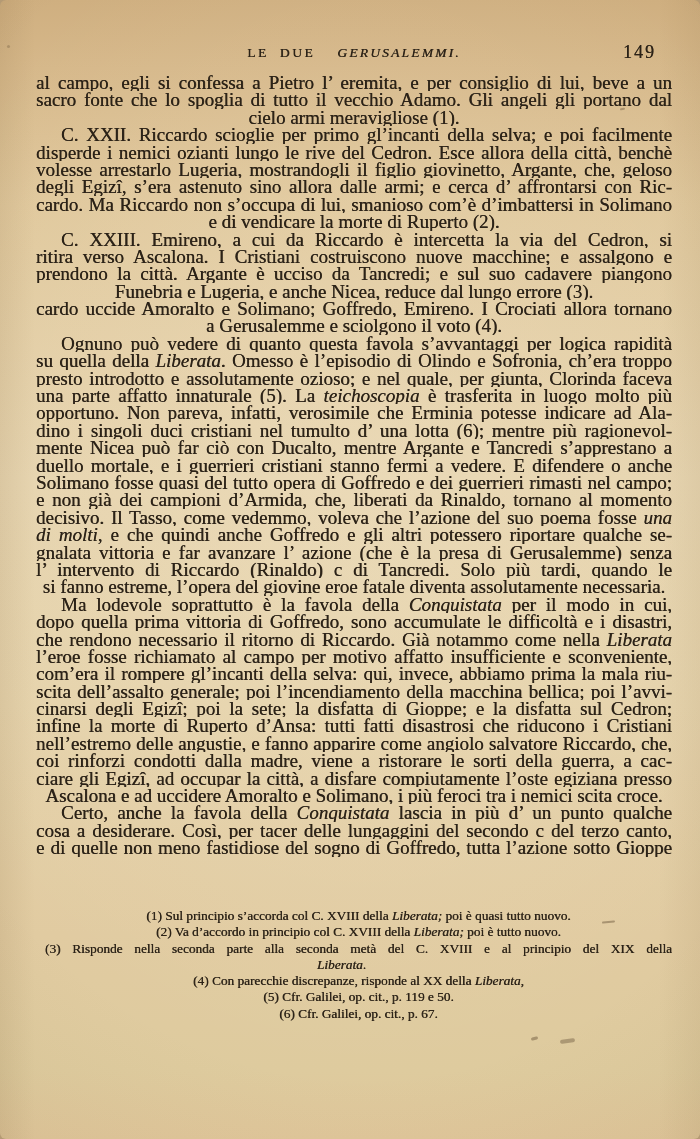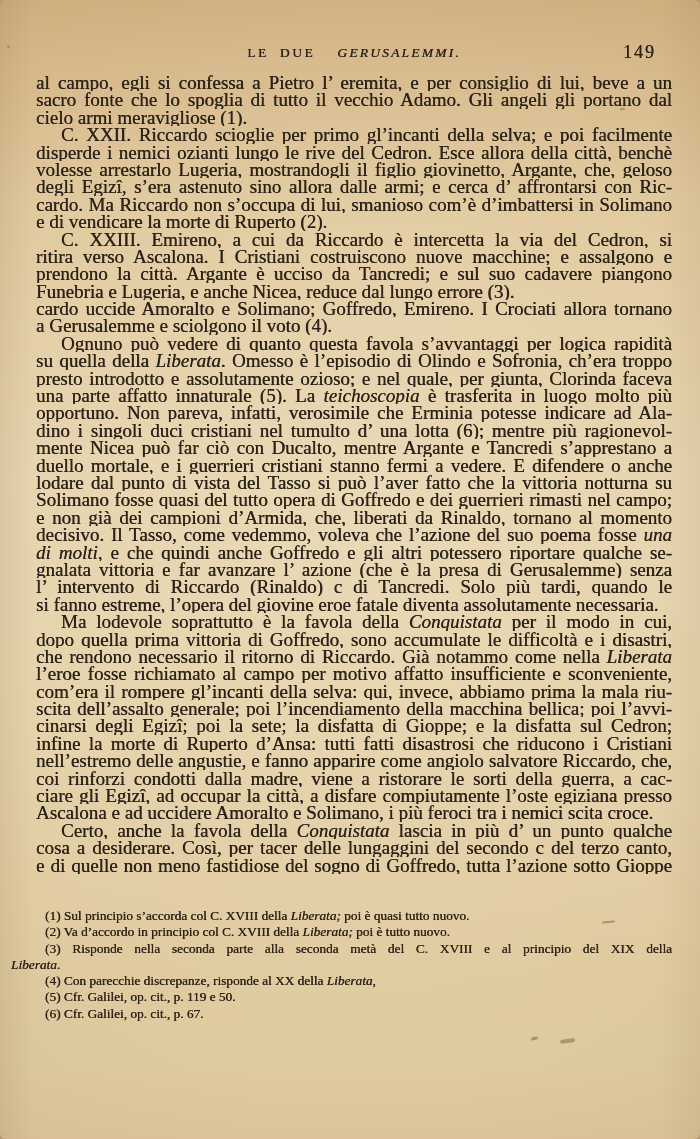--- a/index.html
+++ b/index.html
@@ -23,21 +23,21 @@
     position:absolute;top:42px;right:44px;font-size:18px;letter-spacing:2px;
   }
   .body-text{
     position:absolute;left:36px;top:74px;width:636px;
     font-size:19px;line-height:17.4px;
   }
   .footnotes{
     position:absolute;left:11px;top:908px;width:661px;
     font-size:13.3px;line-height:16.3px;
   }
-  .line{height:17.4px;overflow:hidden;}
+  .line{height:17.4px;overflow:hidden;text-align:center;}
   .footnotes .line{height:16.3px;}
   .just{text-align:justify;text-align-last:justify;}
   .ind{padding-left:25px;}
   .find{padding-left:34px;}
   .artifact{position:absolute;background:#6f5c40;border-radius:2px;}
 </style>
 </head>
 <body>
 
 <div class="page">
@@ -60,21 +60,20 @@
       <div class="line just"><span>cardo uccide Amoralto e Solimano; Goffredo, Emireno. I Crociati allora tornano</span></div>
       <div class="line"><span>a Gerusalemme e sciolgono il voto (4).</span></div>
       <div class="line just ind"><span>Ognuno può vedere di quanto questa favola s’avvantaggi per logica rapidità</span></div>
       <div class="line just"><span>su quella della </span><i>Liberata</i><span>. Omesso è l’episodio di Olindo e Sofronia, ch’era troppo</span></div>
       <div class="line just"><span>presto introdotto e assolutamente ozioso; e nel quale, per giunta, Clorinda faceva</span></div>
       <div class="line just"><span>una parte affatto innaturale (5). La </span><i>teichoscopia</i><span> è trasferita in luogo molto più</span></div>
       <div class="line just"><span>opportuno. Non pareva, infatti, verosimile che Erminia potesse indicare ad Ala-</span></div>
       <div class="line just"><span>dino i singoli duci cristiani nel tumulto d’ una lotta (6); mentre più ragionevol-</span></div>
       <div class="line just"><span>mente Nicea può far ciò con Ducalto, mentre Argante e Tancredi s’apprestano a</span></div>
       <div class="line just"><span>duello mortale, e i guerrieri cristiani stanno fermi a vedere. E difendere o anche</span></div>
-      <div class="line just"><span>lodare dal punto di vista del Tasso si può l’aver fatto che la vittoria notturna su</span></div>
       <div class="line just"><span>Solimano fosse quasi del tutto opera di Goffredo e dei guerrieri rimasti nel campo;</span></div>
       <div class="line just"><span>e non già dei campioni d’Armida, che, liberati da Rinaldo, tornano al momento</span></div>
       <div class="line just"><span>decisivo. Il Tasso, come vedemmo, voleva che l’azione del suo poema fosse </span><i>una</i></div>
       <div class="line just"><i>di molti</i><span>, e che quindi anche Goffredo e gli altri potessero riportare qualche se-</span></div>
       <div class="line just"><span>gnalata vittoria e far avanzare l’ azione (che è la presa di Gerusalemme) senza</span></div>
       <div class="line just"><span>l’ intervento di Riccardo (Rinaldo) c di Tancredi. Solo più tardi, quando le difficoltà</span></div>
       <div class="line"><span>si fanno estreme, l’opera del giovine eroe fatale diventa assolutamente necessaria.</span></div>
       <div class="line just ind"><span>Ma lodevole soprattutto è la favola della </span><i>Conquistata</i><span> per il modo in cui,</span></div>
       <div class="line just"><span>dopo quella prima vittoria di Goffredo, sono accumulate le difficoltà e i disastri,</span></div>
       <div class="line just"><span>che rendono necessario il ritorno di Riccardo. Già notammo come nella </span><i>Liberata</i></div>

